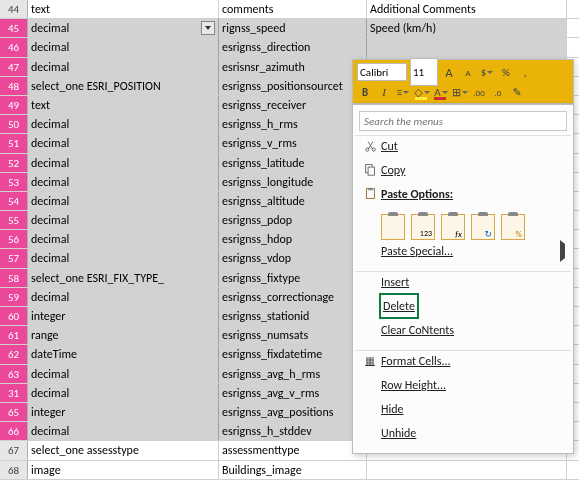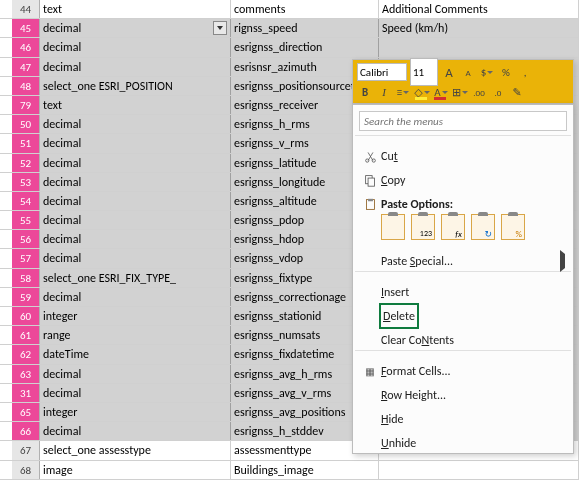--- a/index.html
+++ b/index.html
@@ -1,19 +1,19 @@
 <!DOCTYPE html>
 <html><head>
 <meta charset="utf-8">
 <style>
 * { box-sizing: border-box; margin: 0; padding: 0; font-family: Calibri, Arial, sans-serif; font-size: 12px; }
 body { width: 579px; height: 504px; overflow: hidden; position: relative; background: #fff; }
 
 .sheet { position: absolute; top: 0; left: 0; width: 579px; }
-.row { display: flex; height: 19.2px; border-bottom: 1px solid #d0d0d0; justify-content: flex-end; }
+.row { display: flex; height: 19.2px; border-bottom: 1px solid #d0d0d0; }
 .rownum { width: 28px; background: #e6e6e6; color: #444; text-align: center; line-height: 19.2px; border-right: 1px solid #b0b0b0; font-size: 11px; }
 .rownum.sel { background: #ec4899; color: #fff; }
 .rownum.nosel { background: #e6e6e6; color: #444; }
 .cell { border-right: 1px solid #d0d0d0; padding: 0 3px; white-space: nowrap; overflow: hidden; line-height: 19.2px; color: #000; }
 .c1 { width: 191px; }
 .c2 { width: 148px; }
 .c3 { width: 200px; }
 .row.sel .cell { background: #d2d2d2; }
 .row.sel .c1 { border-right: 1px solid #a0a0a0; }
 .row.sel .c2 { border-right: 1px solid #a0a0a0; }
@@ -24,21 +24,21 @@
 .minitoolbar { position: absolute; top: 59px; left: 352px; width: 222px; height: 45px; background: #eab308; border: 1px solid #bcbcbc; box-shadow: 2px 2px 6px rgba(0,0,0,0.15); padding: 2px 4px; }
 .mt-row { display: flex; align-items: center; height: 20px; gap: 3px; }
 .mt-font { width: 50px; height: 18px; border: 1px solid #bbb; font-size: 11px; padding: 0 2px; }
 .mt-size { width: 28px; height: 28px; border: 1px solid #bbb; font-size: 11px; padding: 8px 2px; }
 .mt-ico { width: 16px; height: 16px; display: inline-flex; align-items: center; justify-content: center; color: #444; font-size: 11px; }
 .mt-drop::after { content: ""; margin-left: 1px; border-left: 3px solid transparent; border-right: 3px solid transparent; border-top: 3px solid #666; display: inline-block; vertical-align: middle; }
 
 .ctxmenu { position: absolute; top: 104px; left: 352px; width: 222px; background: #fcfcfc; border: 1px solid #bcbcbc; box-shadow: 2px 2px 6px rgba(0,0,0,0.2); padding-top: 3px; padding-bottom: 3px; }
 .search { margin: 3px 6px 4px 6px; }
 .search input { width: 100%; height: 20px; border: 1px solid #c8c8c8; padding: 0 4px; font-style: italic; color: #888; font-size: 11px; }
-.mitem { display: flex; align-items: flex-end; height: 24px; padding: 0 8px 0 6px; color: #202020; cursor: default; }
+.mitem { display: flex; align-items: flex-start; height: 24px; padding: 0 8px 0 6px; color: #202020; cursor: default; text-decoration: underline; }
 .mitem .mic { width: 22px; display: inline-flex; justify-content: center; color: #555; }
 .mitem .lbl { flex: 1; }
 .mitem .arr { }
 .mitem .arr::after { content: ""; border-top: 4px solid transparent; border-bottom: 4px solid transparent; border-left: 5px solid #444; }
 .sep { height: 1px; background: #e0e0e0; margin: 3px 2px; }
 .pasteicons { display: flex; gap: 6px; padding: 3px 0 4px 28px; }
 .pico { width: 24px; height: 26px; border: 1px solid #d9a647; background: #fdf5e6; position: relative; }
 .pico::before { content: ""; position: absolute; top: -3px; left: 6px; width: 10px; height: 4px; background: #888; border-radius: 2px 2px 0 0; }
 .hilite { border: 2px solid #0f7b3e; padding: 4px 2px; margin-left: -2px; margin-top: 15px; }
 .ul { text-decoration: underline; }
@@ -74,21 +74,21 @@
       <div class="cell c2">esrisnsr_azimuth</div>
       <div class="cell c3"></div>
     </div>
     <div class="row sel">
       <div class="rownum sel">48</div>
       <div class="cell c1">select_one ESRI_POSITION</div>
       <div class="cell c2">esrignss_positionsourcet</div>
       <div class="cell c3"></div>
     </div>
     <div class="row sel">
-      <div class="rownum sel">79</div>
+      <div class="rownum sel">49</div>
       <div class="cell c1">text</div>
       <div class="cell c2">esrignss_receiver</div>
       <div class="cell c3">  Receiver Name</div>
     </div>
     <div class="row sel">
       <div class="rownum sel">50</div>
       <div class="cell c1">decimal</div>
       <div class="cell c2">esrignss_h_rms</div>
       <div class="cell c3"></div>
     </div>

